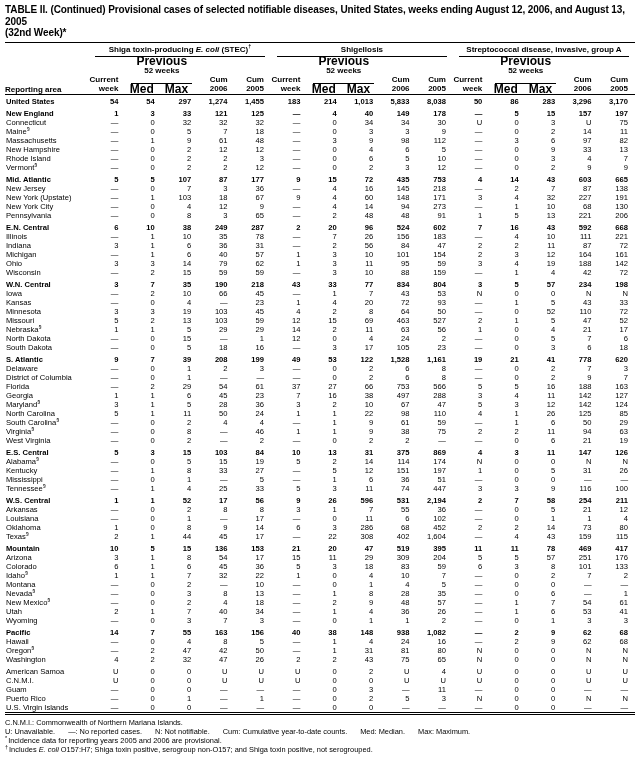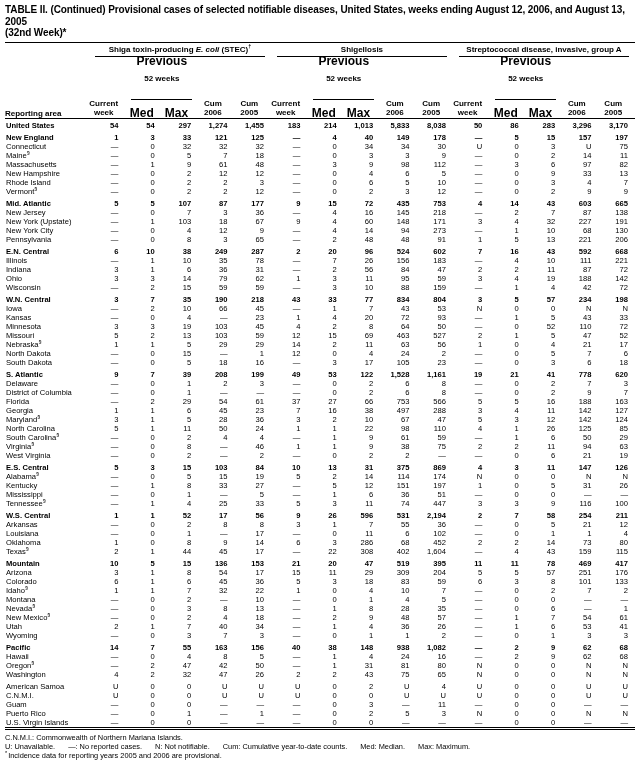--- a/index.html
+++ b/index.html
@@ -9,25 +9,25 @@
   table.tbl{border-collapse:collapse;table-layout:fixed;width:630px;
     border-top:1.5px solid #000;border-bottom:3px double #000;}
   th,td{padding:0;margin:0;vertical-align:bottom;font-size:7.6px;line-height:9px;
     overflow:hidden;white-space:nowrap;}
   thead th{font-weight:bold;}
   thead{border-bottom:1.5px solid #000;}
   th.grp{padding:2px 6px 0 6px;}
   th.grp .gline{border-bottom:1px solid #000;text-align:center;font-size:8px;
     line-height:10px;padding-bottom:1px;}
   th.arealbl{text-align:left;font-size:8px;}
-  th.num2{padding-right:7px;font-size:8px;line-height:9.5px;margin-top:16px;}
+  th.num2{text-align:right;padding-right:7px;font-size:8px;line-height:9.5px;margin-top:16px;}
   th.prevcell{padding:0 2px;}
   .prevtop{text-align:center;font-size:12px;line-height:9.5px;}
   .prevmid{text-align:center;font-size:8px;line-height:9.5px;border-bottom:1px solid #000;
-    margin:8px 4px;padding-bottom:15px;}
+    margin:0 4px;padding-bottom:7px;}
   .medmax{display:flex;}
   .medmax span{flex:1;text-align:right;padding-right:8px;font-size:12px;line-height:10px;}
   tbody td{text-align:right;padding-right:7px;}
   tbody td.area{text-align:left;padding-right:0;padding-left:1px;}
   tr.bold td{font-weight:bold;}
   tr.gap td{height:3px;line-height:3px;font-size:1px;padding:0;}
   tbody tr:first-child td{padding-top:2px;}
   sup.fm{font-size:5.5px;vertical-align:super;line-height:0;}
   .foot{font-size:7.4px;line-height:9.3px;padding-top:3px;}
   .foot .gl span{margin-right:13px;}
@@ -404,20 +404,38 @@
           <td>56</td>
           <td>84</td>
           <td>47</td>
           <td>2</td>
           <td>2</td>
           <td>11</td>
           <td>87</td>
           <td>72</td>
         </tr>
         <tr class="">
+          <td class="area">Michigan</td>
+          <td>—</td>
+          <td>1</td>
+          <td>6</td>
+          <td>40</td>
+          <td>57</td>
+          <td>1</td>
+          <td>3</td>
+          <td>10</td>
+          <td>101</td>
+          <td>154</td>
+          <td>2</td>
+          <td>3</td>
+          <td>12</td>
+          <td>164</td>
+          <td>161</td>
+        </tr>
+        <tr class="">
           <td class="area">Ohio</td>
           <td>3</td>
           <td>3</td>
           <td>14</td>
           <td>79</td>
           <td>62</td>
           <td>1</td>
           <td>3</td>
           <td>11</td>
           <td>95</td>

